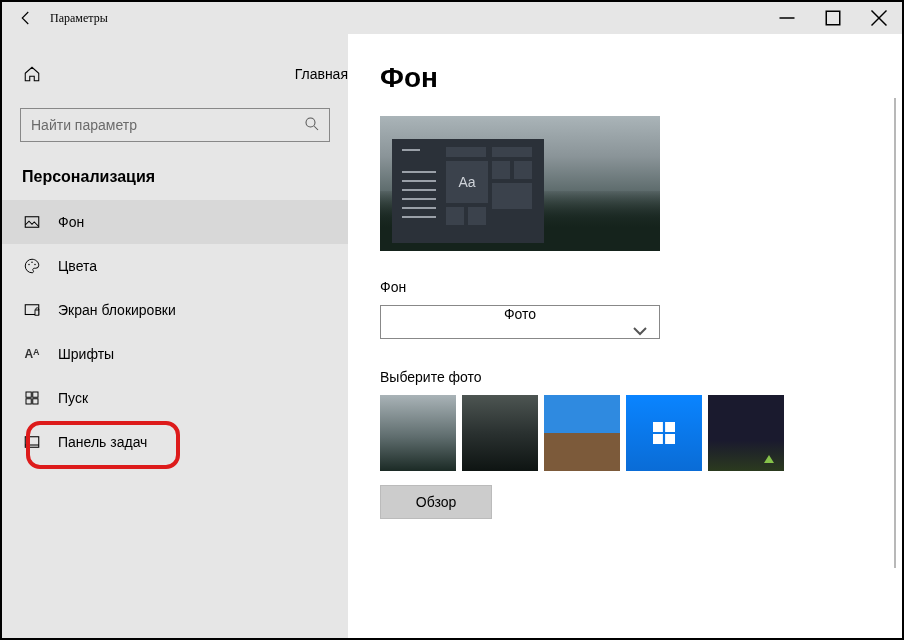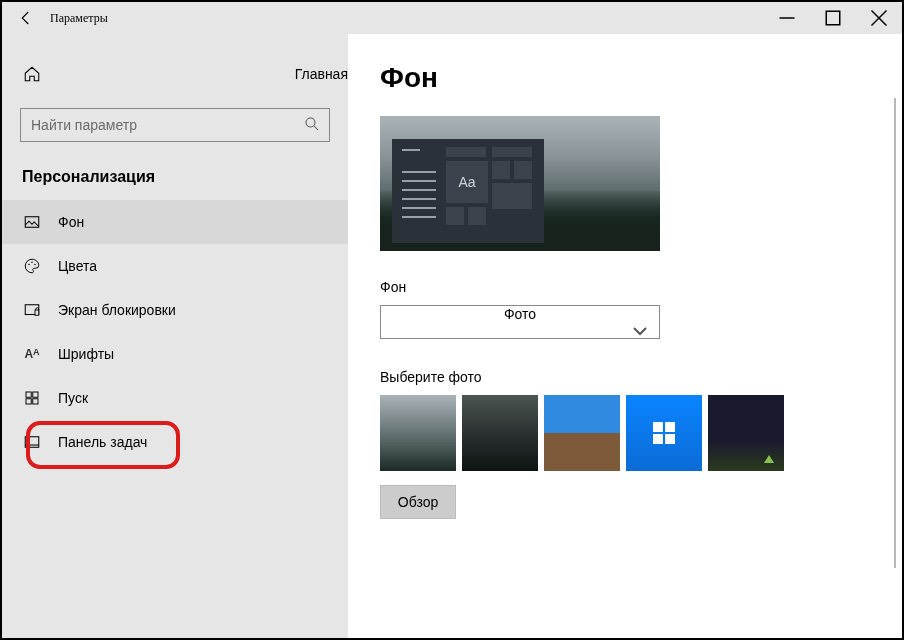--- a/index.html
+++ b/index.html
@@ -207,21 +207,21 @@
 .t4 { background: linear-gradient(to bottom, #0a84ff, #0a6cd6); position: relative; }
 .t4::after {
   content: ""; position: absolute; left:50%; top:50%; width:22px; height:22px;
   transform: translate(-50%,-50%);
   background: conic-gradient(#fff 0 25%, #fff 25% 50%, #fff 50% 75%, #fff 75% 100%);
   clip-path: polygon(0 0, 45% 0, 45% 45%, 0 45%, 0 55%, 45% 55%, 45% 100%, 55% 100%, 55% 55%, 100% 55%, 100% 45%, 55% 45%, 55% 0, 100% 0, 100% 100%, 0 100%);
 }
 .t5 { background: linear-gradient(to bottom, #1a1a2e 60%, #2b3a1e); position:relative; }
 .t5::after { content:""; position:absolute; right:10px; bottom:8px; width:10px; height:8px; background:#86c34a; clip-path: polygon(50% 0, 100% 100%, 0 100%); }
 .browse-btn {
-  width: 76px;
+  width: 112px;
   height: 34px;
   border: 1px solid #bbb;
   background: #ccc;
   display: inline-flex;
   align-items: center;
   justify-content: center;
   font-size: 14px;
 }
 .scrollbar {
   position: absolute;

